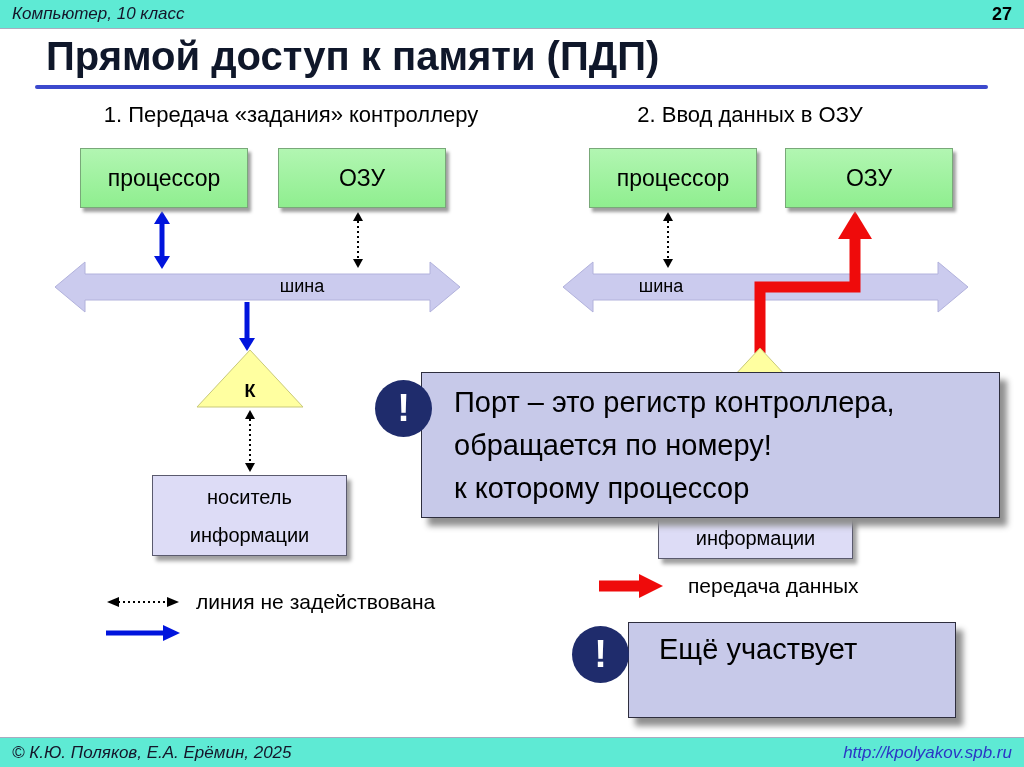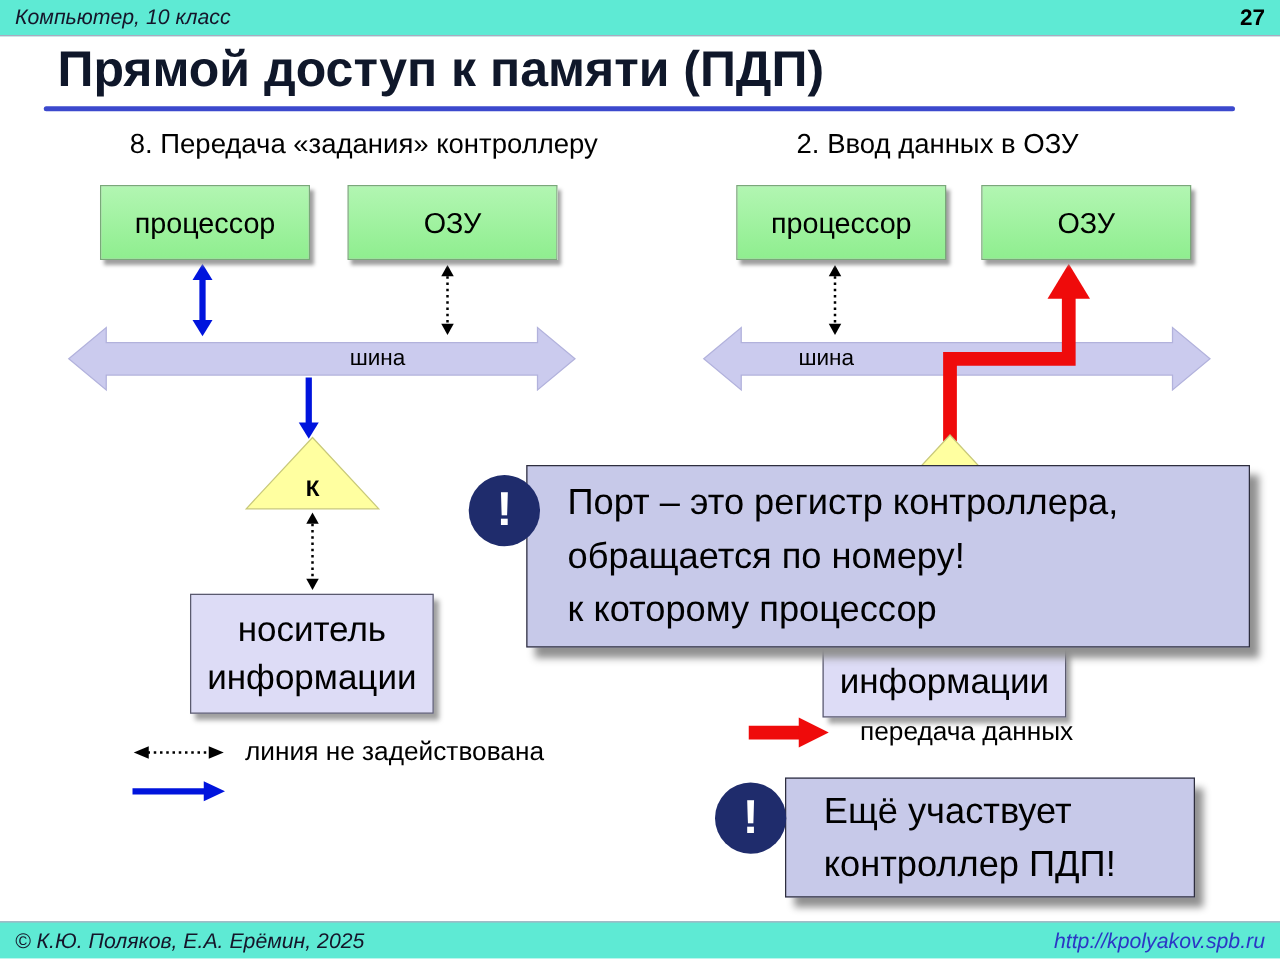--- a/index.html
+++ b/index.html
@@ -27,24 +27,24 @@
   #canvas{position:absolute;left:0;top:0;}
   .gbox{
     position:absolute;top:148px;width:168px;height:60px;box-sizing:border-box;
     background:linear-gradient(180deg,#b2f6b2,#8fee8f);
     border:1px solid #79a879;box-shadow:3px 4px 3px #9f9f9f;
     display:flex;align-items:center;justify-content:center;font-size:23px;
   }
   .bus-label{position:absolute;top:276px;width:60px;text-align:center;font-size:18px;}
   .ctrl-label{position:absolute;width:40px;text-align:center;font-size:18px;font-weight:bold;}
   .storage{
-    position:absolute;width:195px;height:96px;box-sizing:border-box;
+    position:absolute;width:195px;height:81px;box-sizing:border-box;
     background:#dddcf6;border:1px solid #5a5a6e;box-shadow:4px 5px 4px #a0a0a0;
     display:flex;flex-direction:column;align-items:center;justify-content:center;
-    font-size:28px;line-height:26px;text-align:center;gap:12px;
+    font-size:20px;line-height:26px;text-align:center;gap:12px;
   }
   .legend-label{position:absolute;font-size:21px;white-space:nowrap;}
   .callout{
     position:absolute;box-sizing:border-box;background:#c7c9e9;border:1px solid #2e2e3e;
     box-shadow:7px 8px 6px #909090;font-size:29px;line-height:43px;z-index:5;
   }
   .badge{
     position:absolute;width:57px;height:57px;border-radius:50%;background:#1f2c6c;
     color:#fff;display:flex;align-items:center;justify-content:center;
     font-size:38px;font-weight:bold;z-index:6;
@@ -115,21 +115,21 @@
     <g fill="#0014dd" stroke="#0014dd">
       <line x1="106" y1="633" x2="164" y2="633" stroke-width="5"></line>
       <polygon points="180,633 163,625 163,641" stroke="none"></polygon>
     </g>
     <g>
       <line x1="599" y1="586" x2="640" y2="586" stroke="#ef0b0b" stroke-width="11"></line>
       <polygon points="663,586 639,574 639,598" fill="#ef0b0b"></polygon>
     </g>
   </svg>
 
-  <div class="heading" style="left:61px;width:460px">8. Передача «задания» контроллеру</div>
+  <div class="heading" style="left:61px;width:460px">1. Передача «задания» контроллеру</div>
   <div class="heading" style="left:560px;width:380px">2. Ввод данных в ОЗУ</div>
 
   <div class="gbox" style="left:80px">процессор</div>
   <div class="gbox" style="left:278px">ОЗУ</div>
   <div class="gbox" style="left:589px">процессор</div>
   <div class="gbox" style="left:785px">ОЗУ</div>
 
   <div class="bus-label" style="left:272px">шина</div>
   <div class="bus-label" style="left:631px">шина</div>
 
@@ -152,21 +152,20 @@
     <div>Порт – это регистр контроллера,</div>
     <div>обращается по номеру!</div>
     <div>к которому процессор</div>
   </div>
   <div class="badge" style="left:375px;top:380px">
     <span>!</span>
   </div>
 
   <div class="callout" style="left:628px;top:622px;width:328px;height:96px;padding:5px 0 0 30px">
     <div>Ещё участвует</div>
-    <div>контроллер ПДП!</div>
   </div>
   <div class="badge" style="left:572px;top:626px">
     <span>!</span>
   </div>
 
   <div class="bar bottom">
     <span class="footer-copy">© К.Ю. Поляков, Е.А. Ерёмин, 2025</span>
     <span class="footer-url">http://kpolyakov.spb.ru</span>
   </div>
 

